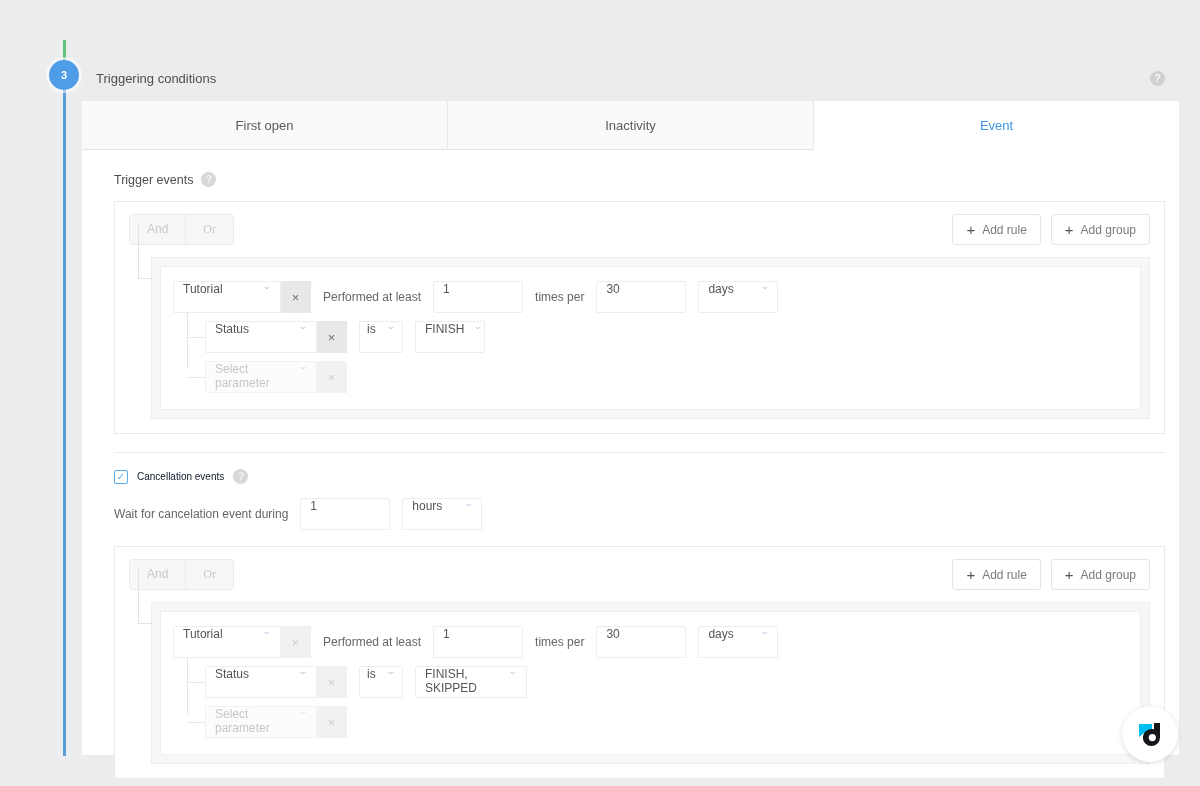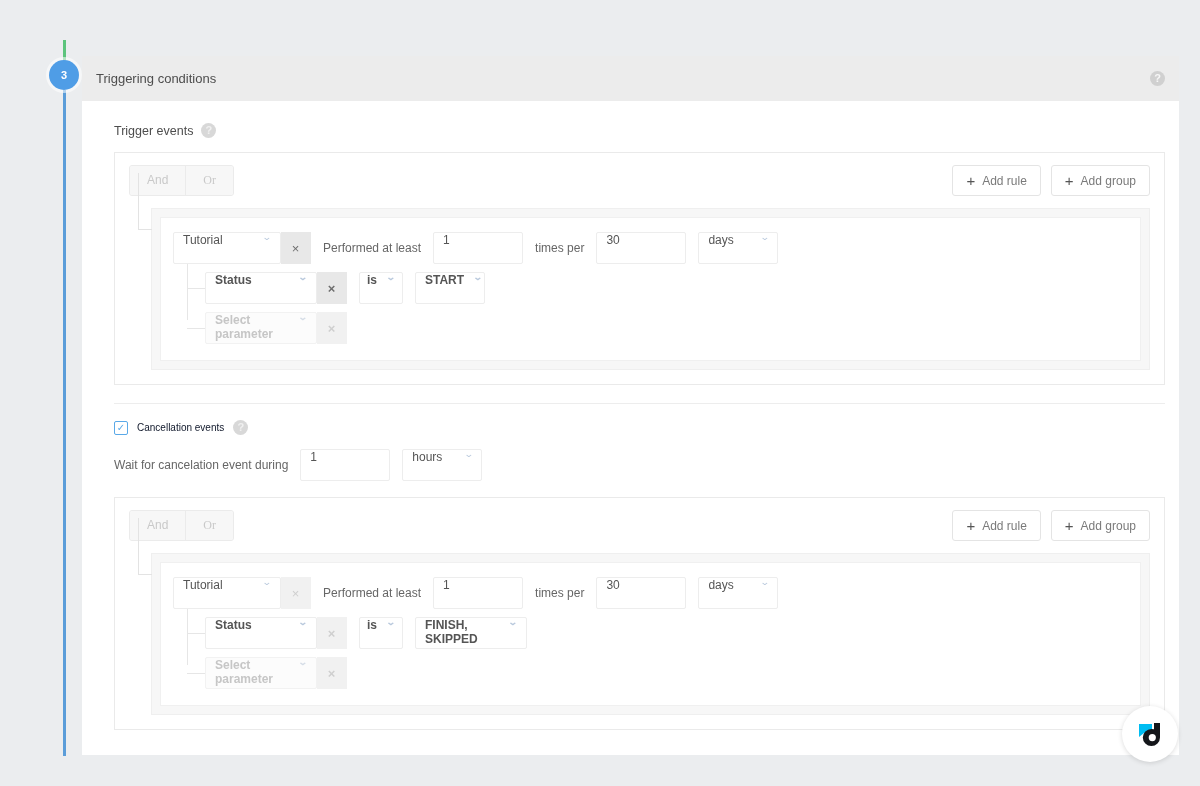--- a/index.html
+++ b/index.html
@@ -299,21 +299,20 @@
     position: absolute;
     left: 0; top: -8px;
     width: 1px; height: 56px;
     background: #e6e6e6;
   }
   .subrow {
     display: flex;
     align-items: center;
     position: relative;
     margin-bottom: 8px;
-    font-weight: bold;
   }
   .subrow:last-child { margin-bottom: 0; }
   .subrow::before {
     content: "";
     position: absolute;
     left: -18px; top: 16px;
     width: 18px; height: 1px;
     background: #e6e6e6;
   }
 
@@ -377,20 +376,25 @@
     <div class="step-bullet">3</div>
   </div>
 
   <div class="panel">
 
     <div class="panel-header">
       <span class="panel-title">Triggering conditions</span>
       <span class="help-icon dark">?</span>
     </div>
 
+    <div class="tabs">
+      <div class="tab">First open</div>
+      <div class="tab">Inactivity</div>
+      <div class="tab active">Event</div>
+    </div>
 
     <div class="panel-body">
 
       <div class="section-label">
         <span>Trigger events</span>
         <span class="help-icon">?</span>
       </div>
 
       <div class="builder">
         <div class="builder-top">
@@ -439,21 +443,21 @@
                   <span class="caret">⌄</span>
                 </div>
                 <div class="xbtn">×</div>
                 <div class="gap-lg"></div>
                 <div class="sel w-op">
                   <span>is</span>
                   <span class="caret">⌄</span>
                 </div>
                 <div class="gap-lg"></div>
                 <div class="sel w-val">
-                  <span>START</span>
+                  <span>FINISH</span>
                   <span class="caret">⌄</span>
                 </div>
               </div>
               <div class="subrow">
                 <div class="sel w-param muted">
                   <span>Select parameter</span>
                   <span class="caret">⌄</span>
                 </div>
                 <div class="xbtn muted">×</div>
               </div>

